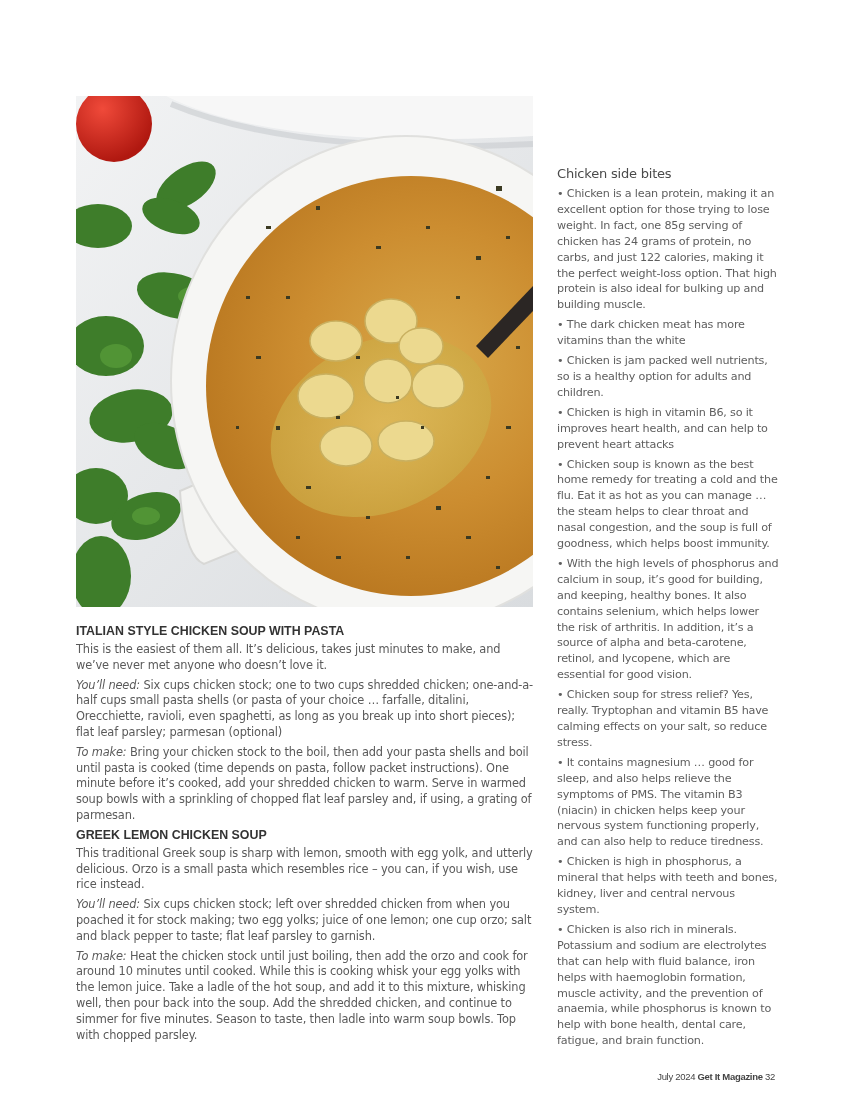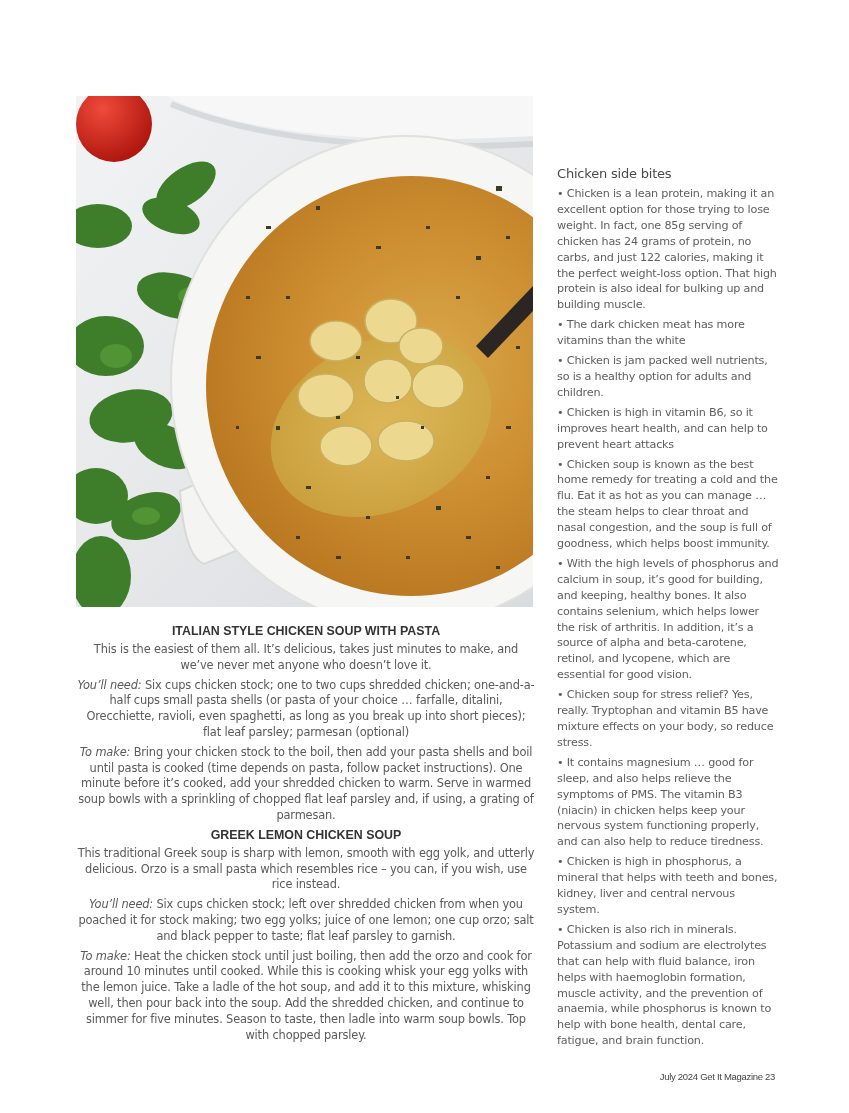--- a/index.html
+++ b/index.html
@@ -7,21 +7,21 @@
     body { position: relative; font-family: "DejaVu Sans", "Liberation Sans", sans-serif; color: #555555; }
 
     .photo {
       position: absolute; left: 76px; top: 96px; width: 457px; height: 511px;
       overflow: hidden; background: #e9ebec;
     }
     .photo svg { display: block; width: 100%; height: 100%; }
 
     .left-col {
       position: absolute; left: 76px; top: 624px; width: 460px;
-      font-size: 11.4px; line-height: 15.8px; color: #5a5a5a; letter-spacing: -0.15px; text-align: center;
+      font-size: 11.4px; line-height: 15.8px; color: #5a5a5a; letter-spacing: -0.15px;
     }
     .recipe-title {
       font-family: "Liberation Sans", sans-serif; font-weight: bold;
       font-size: 12.4px; color: #333333; letter-spacing: 0px;
       margin-bottom: 3px; line-height: 15px;
     }
     .left-col p { margin-bottom: 4px; }
     .left-col em { font-style: italic; }
     .recipe + .recipe { margin-top: 0; }
 
@@ -34,21 +34,21 @@
       font-weight: normal;
     }
     .bite { margin-bottom: 4px; }
     .bite::before { content: "\2022\00a0"; }
 
     .footer {
       position: absolute; right: 74px; top: 1071px;
       font-family: "Liberation Sans", sans-serif; font-size: 9.5px; color: #444444;
       letter-spacing: -0.3px;
     }
-    .footer b { font-weight: normal; }
+    .footer b { font-weight: bold; }
   </style>
 </head>
 <body>
 
 <div class="photo">
   <svg viewBox="0 0 457 511" preserveAspectRatio="none">
     <defs>
       <radialGradient id="brothGrad" cx="0.55" cy="0.45" r="0.6">
         <stop offset="0" stop-color="#d9a94a"></stop>
         <stop offset="0.55" stop-color="#cc8d30"></stop>
@@ -163,19 +163,19 @@
 </div>
 
 <div class="right-col">
   <h3 class="sidebar-title">Chicken side bites</h3>
   <div class="bite">Chicken is a lean protein, making it an excellent option for those trying to lose weight. In fact, one 85g serving of chicken has 24 grams of protein, no carbs, and just 122 calories, making it the perfect weight-loss option. That high protein is also ideal for bulking up and building muscle.</div>
   <div class="bite">The dark chicken meat has more vitamins than the white</div>
   <div class="bite">Chicken is jam packed well nutrients, so is a healthy option for adults and children.</div>
   <div class="bite">Chicken is high in vitamin B6, so it improves heart health, and can help to prevent heart attacks</div>
   <div class="bite">Chicken soup is known as the best home remedy for treating a cold and the flu. Eat it as hot as you can manage … the steam helps to clear throat and nasal congestion, and the soup is full of goodness, which helps boost immunity.</div>
   <div class="bite">With the high levels of phosphorus and calcium in soup, it’s good for building, and keeping, healthy bones. It also contains selenium, which helps lower the risk of arthritis. In addition, it’s a source of alpha and beta-carotene, retinol, and lycopene, which are essential for good vision.</div>
-  <div class="bite">Chicken soup for stress relief? Yes, really. Tryptophan and vitamin B5 have mixture effects on your body, so reduce stress.</div>
+  <div class="bite">Chicken soup for stress relief? Yes, really. Tryptophan and vitamin B5 have calming effects on your salt, so reduce stress.</div>
   <div class="bite">It contains magnesium … good for sleep, and also helps relieve the symptoms of PMS. The vitamin B3 (niacin) in chicken helps keep your nervous system functioning properly, and can also help to reduce tiredness.</div>
   <div class="bite">Chicken is high in phosphorus, a mineral that helps with teeth and bones, kidney, liver and central nervous system.</div>
   <div class="bite">Chicken is also rich in minerals. Potassium and sodium are electrolytes that can help with fluid balance, iron helps with haemoglobin formation, muscle activity, and the prevention of anaemia, while phosphorus is known to help with bone health, dental care, fatigue, and brain function.</div>
 </div>
 
-<div class="footer"><span>July 2024 </span><b>Get It Magazine</b><span> 23</span></div>
+<div class="footer"><span>July 2024 </span><b>Get It Magazine</b><span> 32</span></div>
 
 </body></html>

